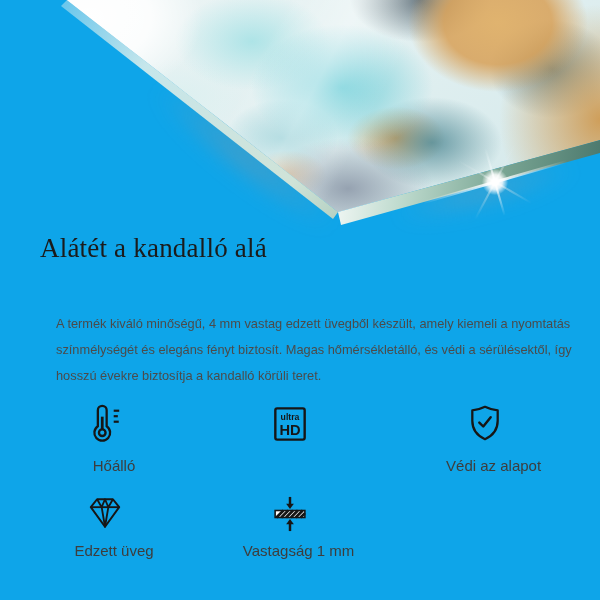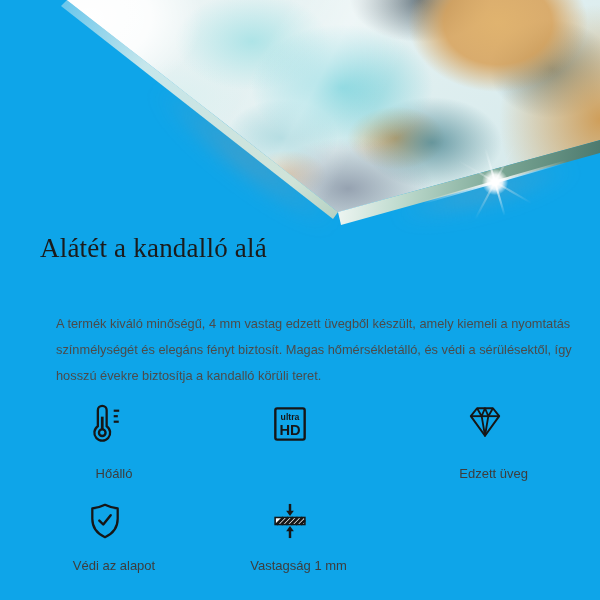--- a/index.html
+++ b/index.html
@@ -58,21 +58,21 @@
   .heading span{display:block;}
   .description{position:absolute;left:56px;top:311px;width:520px;margin:0;
     font-size:12.8px;line-height:26px;color:#4b4b4b;}
 
   
   .features{position:absolute;left:40px;top:402px;width:520px;display:grid;
     grid-template-columns:25% 46% 29%;row-gap:19px;}
   .feature{display:flex;flex-direction:column;align-items:center;}
   .icon-wrap{height:46px;display:flex;align-items:flex-start;justify-content:center;}
   .feature:nth-child(n+4) .icon-wrap{height:40px;}
-  .feature .label{margin-top:18px;font-size:13px;color:#3d3d3d;white-space:nowrap;padding-left:18px;}
+  .feature .label{margin-top:9px;font-size:15px;color:#3d3d3d;white-space:nowrap;padding-left:18px;}
   .icon-wrap svg{display:block;}
 </style>
 </head>
 <body>
 
 <div class="page">
 
   <div class="hero">
     <div class="shadow shadow-left"></div>
     <div class="shadow shadow-right"></div>
@@ -115,38 +115,38 @@
         <svg width="44" height="44" viewBox="0 0 48 48">
           <rect x="8" y="7" width="32" height="34" rx="2" fill="none" stroke="#161616" stroke-width="2.6"></rect>
           <text x="24" y="20" text-anchor="middle" font-family="Liberation Sans, sans-serif" font-size="9.5" font-weight="bold" fill="#161616">ultra</text>
           <text x="24" y="35.5" text-anchor="middle" font-family="Liberation Sans, sans-serif" font-size="16" font-weight="bold" fill="#161616">HD</text>
         </svg>
       </div>
     </div>
 
     <div class="feature">
       <div class="icon-wrap">
+        <svg width="42" height="42" viewBox="0 0 48 48" fill="none" stroke="#161616" stroke-linejoin="round">
+          <path d="M24 5.5 C28.5 7.8 33 9 38.5 9.6 V21.5 C38.5 31.5 32.8 38.6 24 42.5 C15.2 38.6 9.5 31.5 9.5 21.5 V9.6 C15 9 19.5 7.8 24 5.5 Z" stroke-width="2.6"></path>
+          <path d="M17.5 23.5 L22 28 L30.5 17.5" stroke-width="2.8" stroke-linecap="round" fill="none"></path>
+        </svg>
+      </div>
+      <div class="label">Védi az alapot</div>
+    </div>
+
+    <div class="feature">
+      <div class="icon-wrap">
         <svg width="40" height="40" viewBox="0 0 48 48" fill="none" stroke="#161616" stroke-linejoin="round">
           <path d="M7 17 L14.5 7.5 H33.5 L41 17 L24 40.5 Z" stroke-width="2.4"></path>
           <path d="M7 17 H41" stroke-width="2.2"></path>
           <path d="M14.5 7.5 L20 17 L24 7.5 L28 17 L33.5 7.5" stroke-width="2.2"></path>
           <path d="M20 17 L24 40.5 L28 17" stroke-width="2.2"></path>
         </svg>
       </div>
       <div class="label">Edzett üveg</div>
-    </div>
-
-    <div class="feature">
-      <div class="icon-wrap">
-        <svg width="42" height="42" viewBox="0 0 48 48" fill="none" stroke="#161616" stroke-linejoin="round">
-          <path d="M24 5.5 C28.5 7.8 33 9 38.5 9.6 V21.5 C38.5 31.5 32.8 38.6 24 42.5 C15.2 38.6 9.5 31.5 9.5 21.5 V9.6 C15 9 19.5 7.8 24 5.5 Z" stroke-width="2.6"></path>
-          <path d="M17.5 23.5 L22 28 L30.5 17.5" stroke-width="2.8" stroke-linecap="round" fill="none"></path>
-        </svg>
-      </div>
-      <div class="label">Védi az alapot</div>
     </div>
 
 
     <div class="feature">
       <div class="icon-wrap">
         <svg width="42" height="42" viewBox="0 0 48 48">
           <line x1="24" y1="4.5" x2="24" y2="13" stroke="#161616" stroke-width="2.8"></line>
           <polygon points="19.6,12.4 28.4,12.4 24,18.4" fill="#161616"></polygon>
           <rect x="7" y="20" width="34" height="8" fill="#ffffff" stroke="#161616" stroke-width="1.8"></rect>
           <g stroke="#161616" stroke-width="3">

